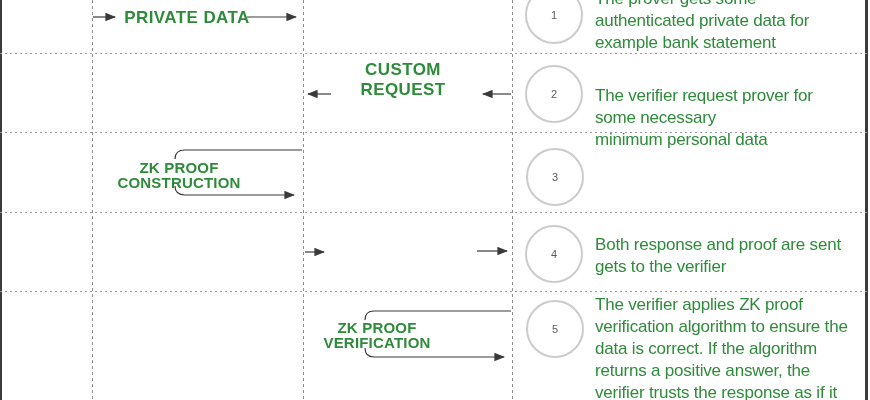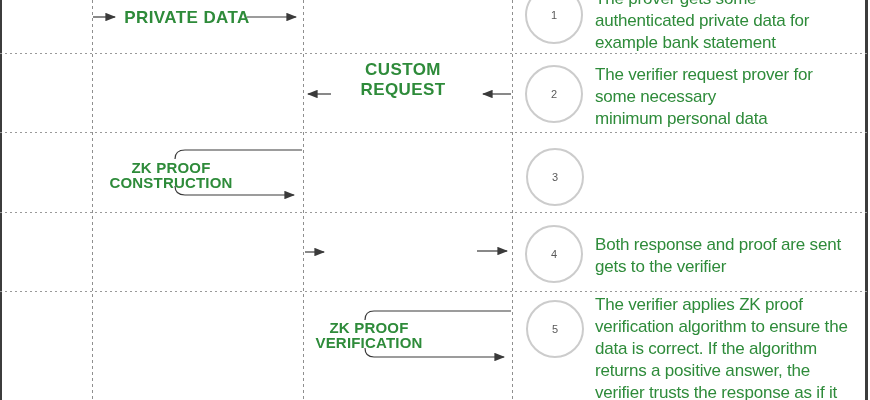--- a/index.html
+++ b/index.html
@@ -19,21 +19,21 @@
     background:repeating-linear-gradient(90deg,#9a9a9a 0 2px,transparent 2px 5px);
   }
   .msg-label{
     position:absolute;transform:translateX(-50%);
     color:var(--green,#2e8b3a);font-size:17px;font-weight:bold;
     letter-spacing:.4px;line-height:20px;text-align:center;white-space:pre;
   }
   .loop-label{
     position:absolute;transform:translateX(-50%);
     color:var(--green,#2e8b3a);font-size:15px;font-weight:bold;
-    letter-spacing:.2px;line-height:15px;text-align:center;white-space:pre;
+    letter-spacing:.2px;line-height:15px;text-align:center;white-space:pre;margin-left:8px;
   }
   .step-circle{
     position:absolute;width:58px;height:58px;border-radius:50%;
     border:2px solid #cccccc;background:#ffffff;box-sizing:border-box;
     display:flex;align-items:center;justify-content:center;
   }
   .step-circle .num{color:#5a5a5a;font-size:11px;line-height:1;}
   .desc{
     position:absolute;left:595px;color:var(--green,#2e8b3a);
     font-size:17px;line-height:22px;letter-spacing:-0.2px;white-space:pre;
@@ -101,21 +101,21 @@
   <div class="step-circle" style="left:525px;top:225px">
       <span class="num">4</span>
     </div>
   <div class="step-circle" style="left:526px;top:300px">
       <span class="num">5</span>
     </div>
 
   <div class="desc" style="top:-12px">The prover gets some
 authenticated private data for
 example bank statement</div>
-  <div class="desc" style="top:64px">The verifier request prover for
+  <div class="desc" style="top:85px">The verifier request prover for
 some necessary
 minimum personal data</div>
   <div class="desc" style="top:234px">Both response and proof are sent
 gets to the verifier</div>
   <div class="desc" style="top:294px">The verifier applies ZK proof
 verification algorithm to ensure the
 data is correct. If the algorithm
 returns a positive answer, the
 verifier trusts the response as if it</div>
 

